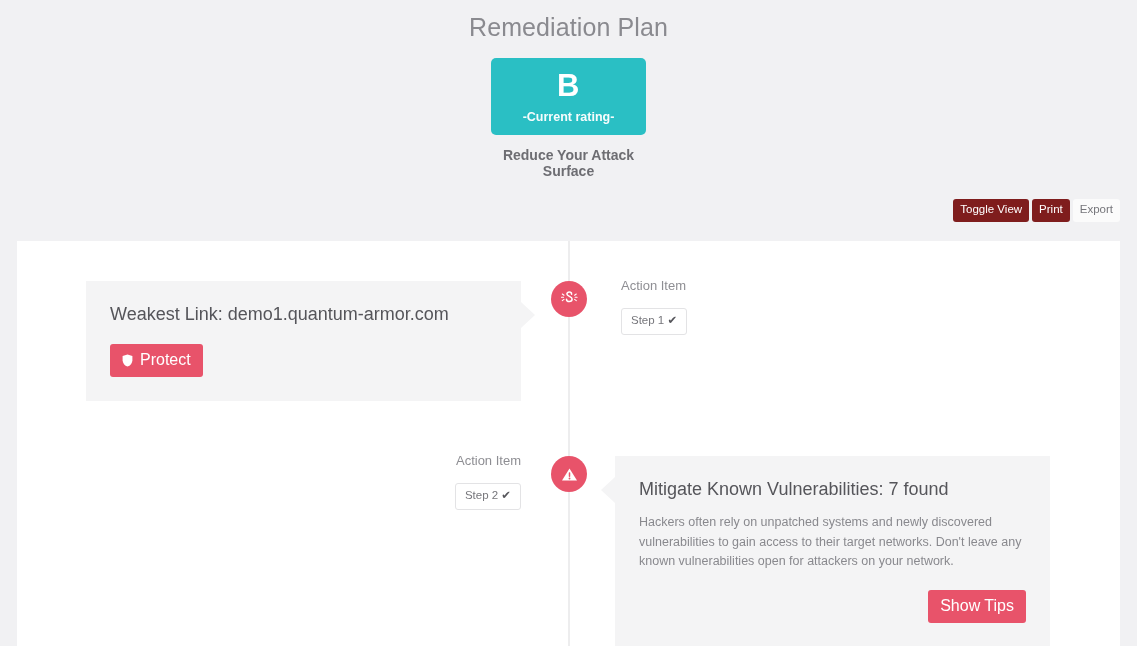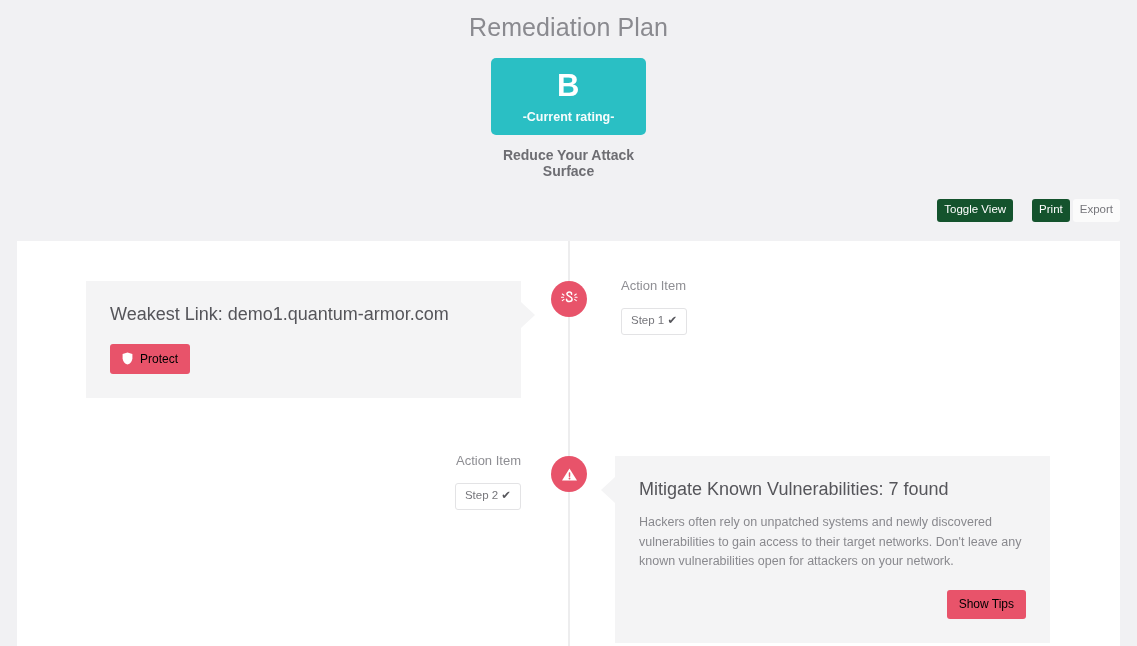--- a/index.html
+++ b/index.html
@@ -87,23 +87,22 @@
     font-size: 11.5px;
     line-height: 1;
     padding: 5px 7px 6px;
     border: none;
     border-radius: 3px;
     cursor: pointer;
     white-space: nowrap;
   }
 
   .tb-btn.primary {
-    background: #14532d;
+    background: #7f1d1d;
     color: #ffffff;
-    margin-left: 16px;
   }
 
   .tb-btn.ghost {
     background: #fbfbfb;
     color: #76767b;
   }
 
   
   .panel {
     position: absolute;
@@ -208,24 +207,24 @@
   .card-actions {
     margin-top: 18px;
     display: flex;
   }
 
   .card-actions.right-align { justify-content: flex-end; }
 
   .action-btn {
     font-family: "Liberation Sans", sans-serif;
     background: #e8536a;
-    color: #000000;
+    color: #ffffff;
     border: none;
     border-radius: 3px;
-    font-size: 12px;
+    font-size: 16px;
     line-height: 1;
     padding: 8px 12px 9px;
     cursor: pointer;
     display: inline-flex;
     align-items: center;
     gap: 7px;
     white-space: nowrap;
   }
 
   .action-btn svg { display: block; }

